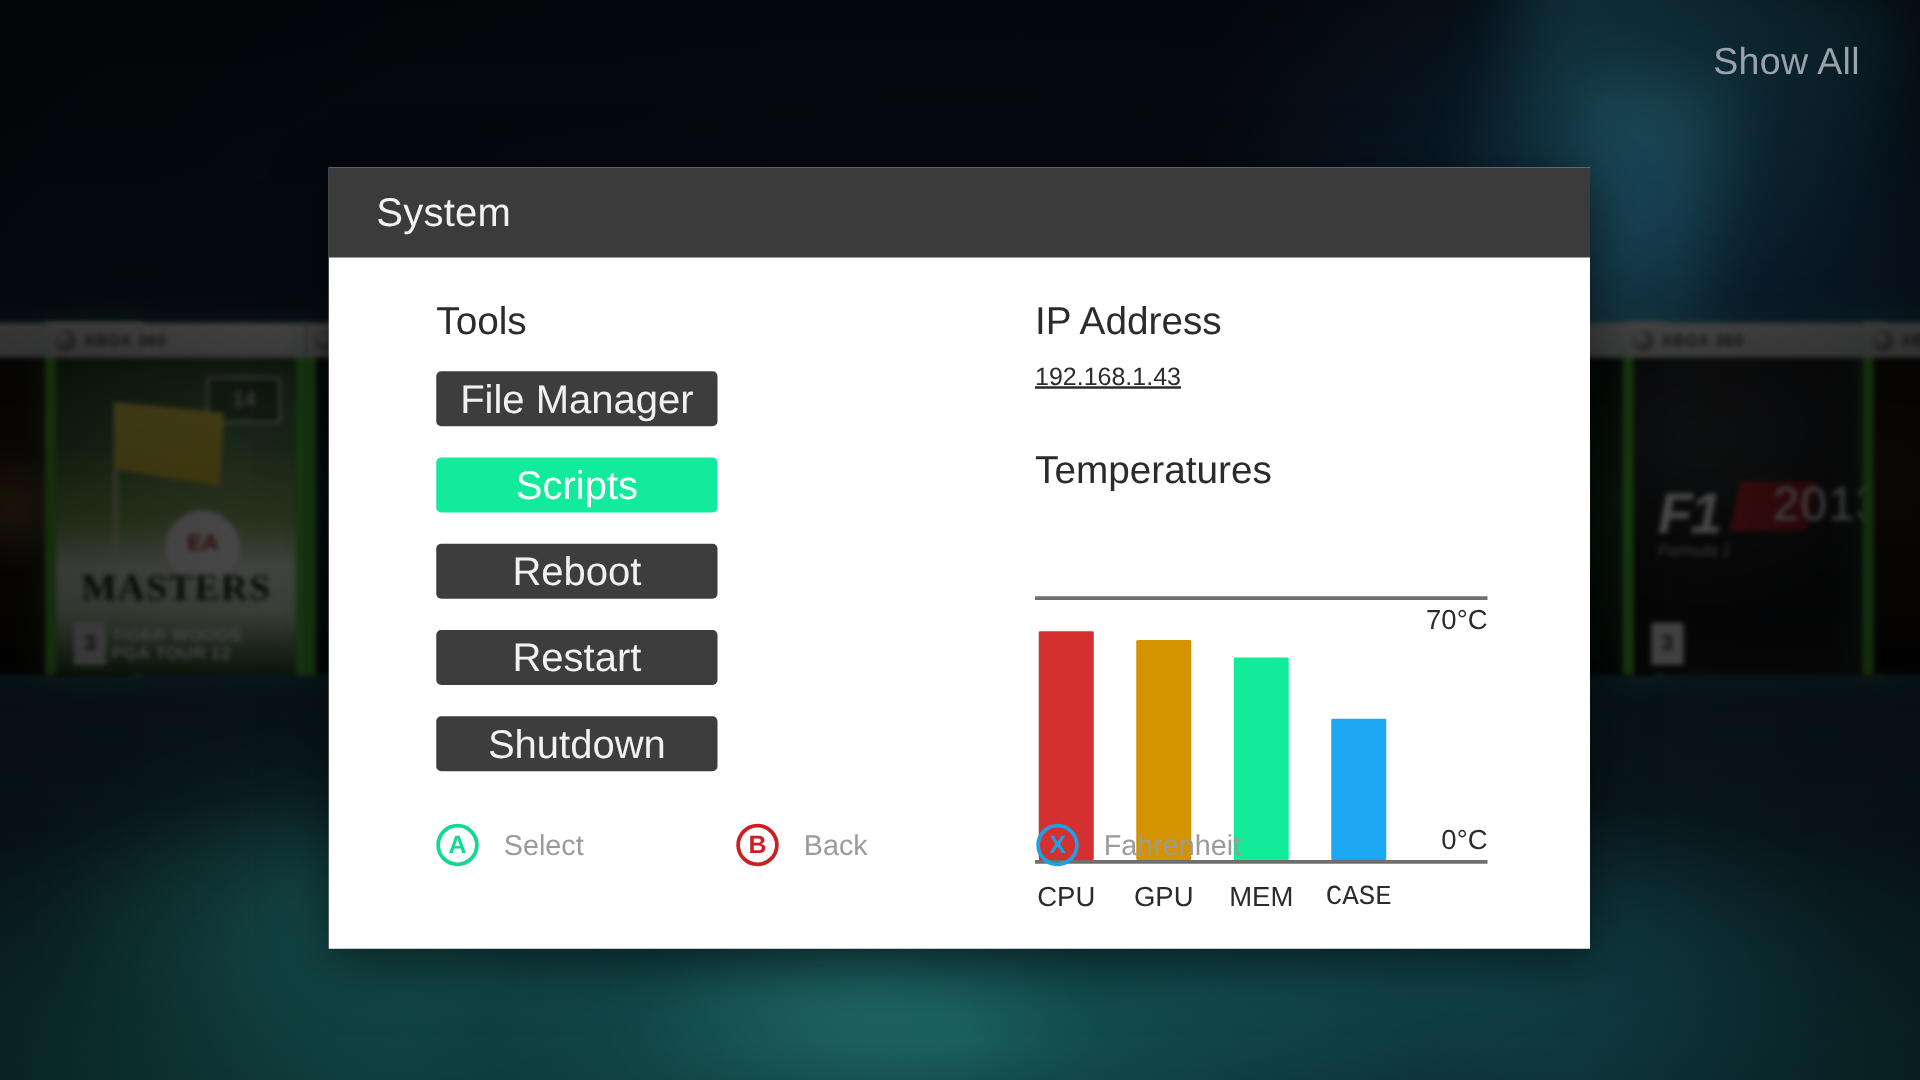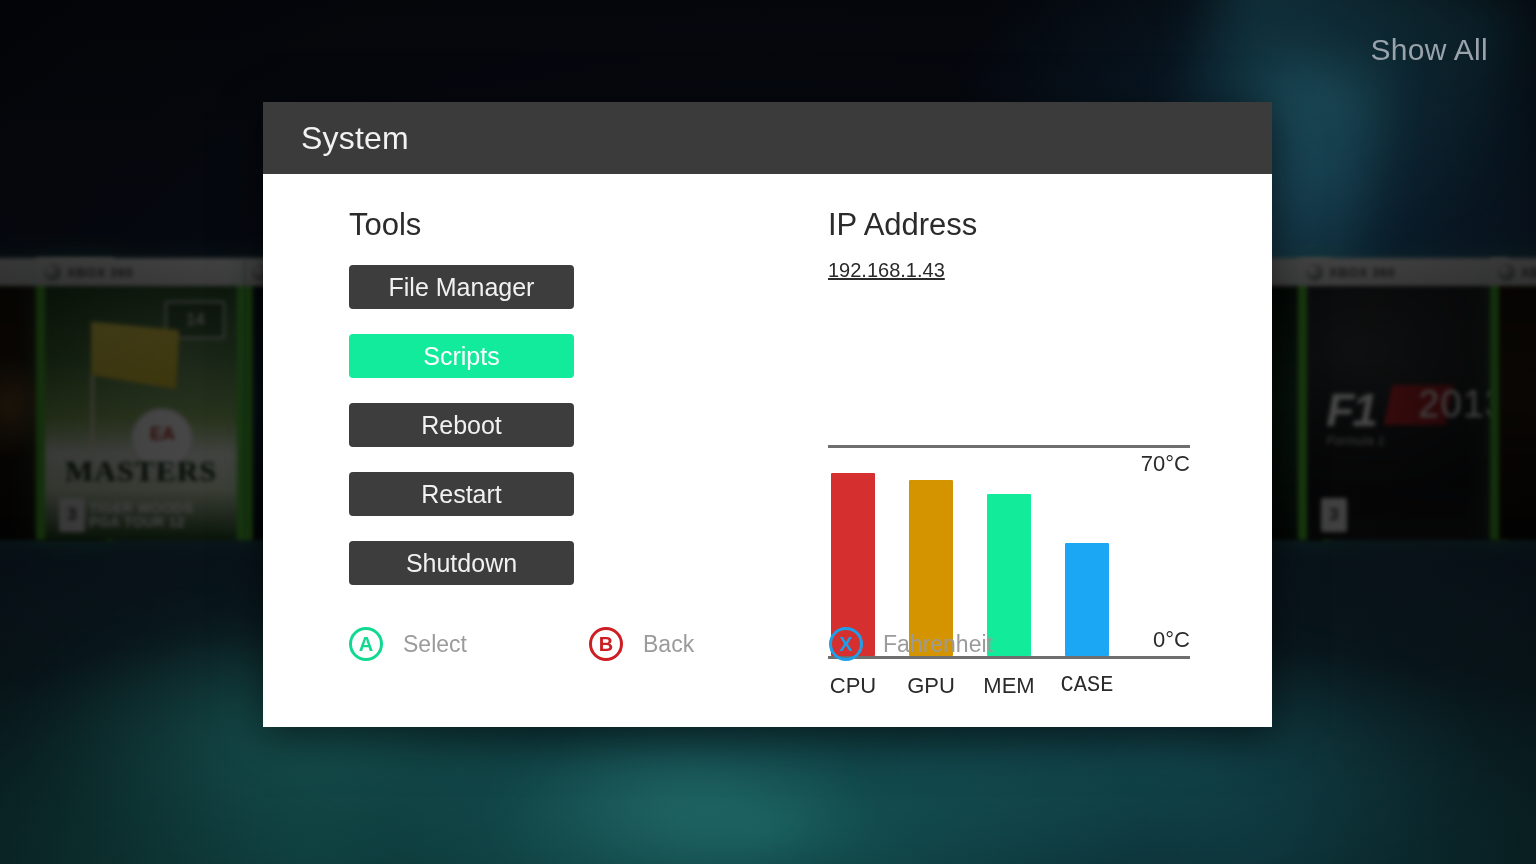--- a/index.html
+++ b/index.html
@@ -107,37 +107,37 @@
     background:radial-gradient(1200px 760px at 50% 48%, rgba(0,0,0,0) 40%, rgba(0,0,0,0.55) 100%);}
 
   
   #show-all{
     position:absolute;right:48px;top:33px;
     font-size:30px;color:#9aa3ab;letter-spacing:.3px;
   }
 
   
   #panel{
-    position:absolute;left:263px;top:102px;width:1009px;height:625px;
+    position:absolute;left:263px;top:134px;width:1009px;height:625px;
     background:#ffffff;
     box-shadow:0 10px 40px rgba(0,0,0,.55);
   }
   #panel-header{
     height:72px;background:#3b3b3b;display:flex;align-items:center;
   }
   #panel-title{color:#f2f2f2;font-size:32px;font-weight:400;padding-left:38px;letter-spacing:.2px;}
   #panel-body{position:relative;height:553px;margin-left:48px;}
 
   
   #tools-col{position:absolute;left:38px;top:33px;width:420px;}
   .section-h{font-size:31px;color:#2b2b2b;font-weight:400;margin:0 0 22px 0;}
   .tool-btn{
     width:225px;height:44px;border-radius:4px;background:#3d3d3d;color:#f1f1f1;
     display:flex;align-items:center;justify-content:center;
-    font-size:25px;margin-bottom:25px;border:none;cursor:pointer;
+    font-size:32px;margin-bottom:25px;border:none;cursor:pointer;
     box-sizing:border-box;
   }
   .tool-btn.selected{background:#13eb9c;color:#ffffff;}
 
   
   #info-col{position:absolute;left:517px;top:33px;width:400px;}
   #ip-value{font-size:20px;color:#2b2b2b;margin:-6px 0 0 0;text-decoration:underline;}
   #temps-h{font-size:31px;color:#2b2b2b;margin:44px 0 0 0;}
 
   #chart{position:absolute;left:517px;top:271px;width:362px;height:250px;}
@@ -272,20 +272,21 @@
       <div class="tool-btn">File Manager</div>
       <div class="tool-btn selected">Scripts</div>
       <div class="tool-btn">Reboot</div>
       <div class="tool-btn">Restart</div>
       <div class="tool-btn">Shutdown</div>
     </div>
 
     <div id="info-col">
       <div class="section-h">IP Address</div>
       <div id="ip-value">192.168.1.43</div>
+      <div id="temps-h">Temperatures</div>
     </div>
 
     <div id="chart">
       <div class="rule top"></div>
       <div class="rule bottom"></div>
       <div class="rule-label top">70°C</div>
       <div class="rule-label bottom">0°C</div>
       <div class="bars" id="bars">
           <div class="bar" style="left: 0px; width: 44px; height: 183px; background: rgb(213, 48, 47);"></div>
           <div class="bar-label" style="left: -8px;">CPU</div>

